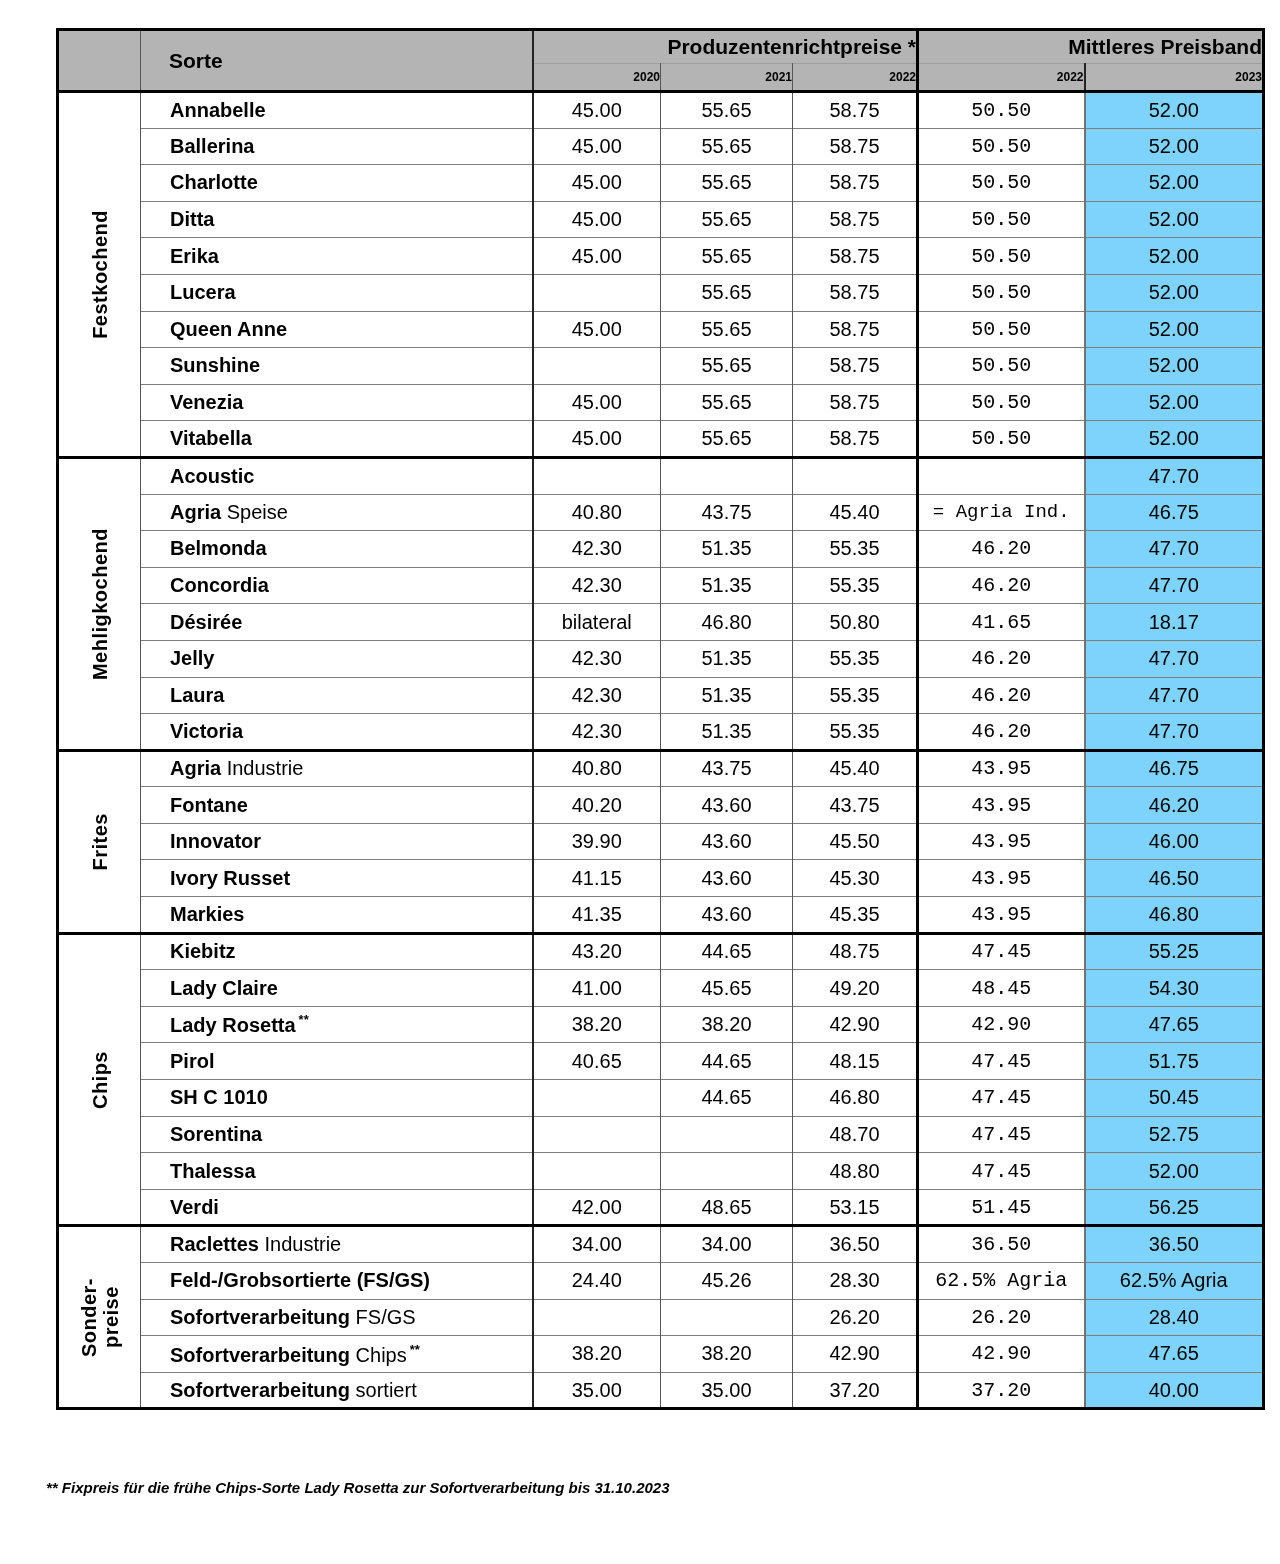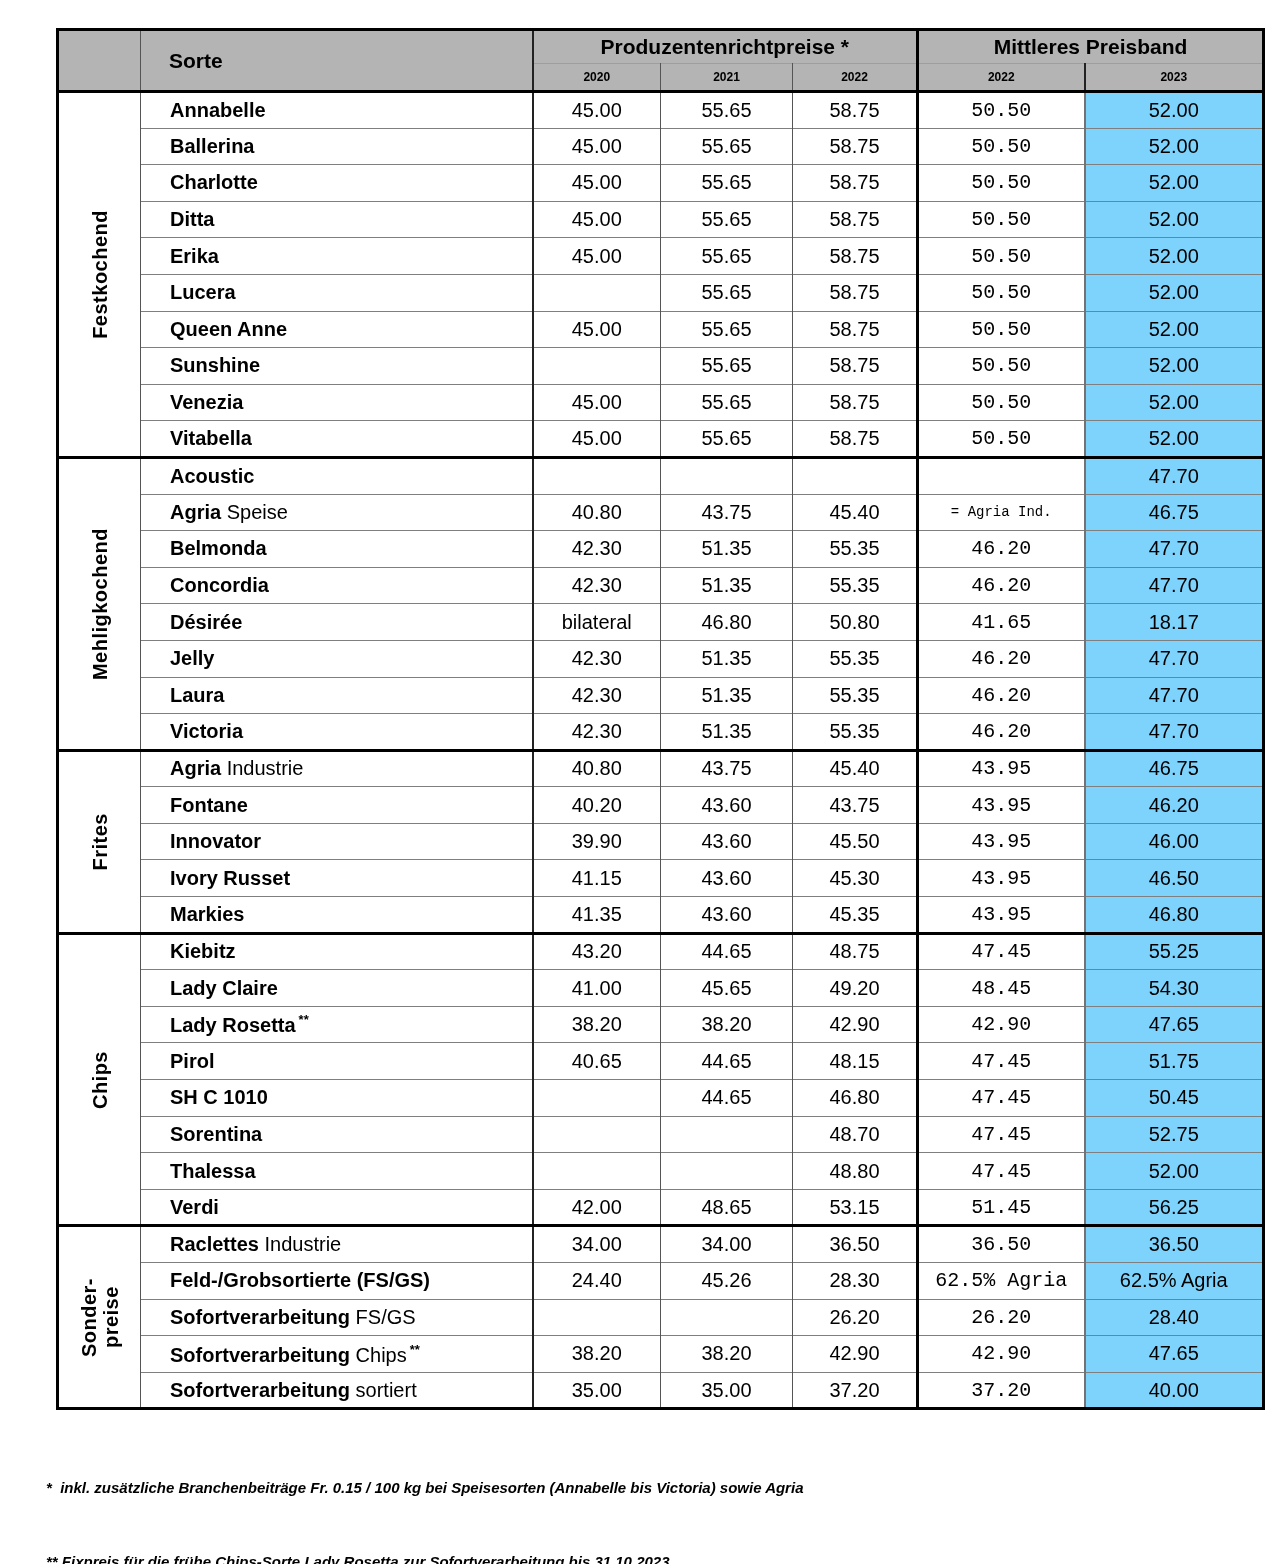--- a/index.html
+++ b/index.html
@@ -26,21 +26,21 @@
   col.c-y2020  { width: 128px; }
   col.c-y2021  { width: 132px; }
   col.c-y2022  { width: 125px; }
   col.c-mp2022 { width: 167px; }
   col.c-mp2023 { width: 179px; }
 
   thead th {
     background: #b4b4b4;
     font-weight: bold;
     font-size: 21px;
-    text-align: center;
+    text-align: right;
     vertical-align: middle;
   }
   thead { border-bottom: 3px solid #000; }
   thead tr.group-row { height: 34px; }
   thead tr.year-row  { height: 28px; }
   thead tr.year-row th { font-size: 12px; border-top: 1px solid #9e9e9e; }
   th.corner { border-right: 1px solid #555; }
   th.sorte-h { text-align: left; padding-left: 28px; border-right: 2px solid #222; }
   th.grp1 { border-right: 3px solid #000; }
   th.y0, th.y3 { border-right: 1px solid #555; }
@@ -74,21 +74,21 @@
     text-align: center;
   }
   td.name {
     border-right: 2px solid #222;
     padding-left: 29px;
     font-weight: bold;
   }
   td.name .nr { font-weight: normal; }
   td.name sup { font-size: 13px; font-weight: bold; margin-left: 3px; }
   td.val { text-align: center; }
-  td.val.small { font-size: 14px; }
+  td.val.small { font-size: 19px; }
   td.c0, td.c1 { border-right: 1px solid #555; }
   td.c2 { border-right: 3px solid #000; }
   td.c3 { border-right: 2px solid #737373; font-family: Liberation Mono, monospace; }
   td.c4.green { background: #7dd3fc; }
 
   .footnotes {
     margin: 16px 0 0 25px;
     font-size: 15px;
     font-weight: bold;
     font-style: italic;
@@ -428,17 +428,16 @@
           <td class="val c0">35.00</td>
           <td class="val c1">35.00</td>
           <td class="val c2">37.20</td>
           <td class="val c3">37.20</td>
           <td class="val c4 green">40.00</td>
         </tr>
       </tbody>
   </table>
 
   <div class="footnotes">
-    <div>*  inkl. zusätzliche Branchenbeiträge Fr. 0.15 / 100 kg bei Speisesorten (Annabelle bis Victoria) sowie Agria</div>
     <div>** Fixpreis für die frühe Chips-Sorte Lady Rosetta zur Sofortverarbeitung bis 31.10.2023</div>
   </div>
 
 </div>
 
 </body></html>

